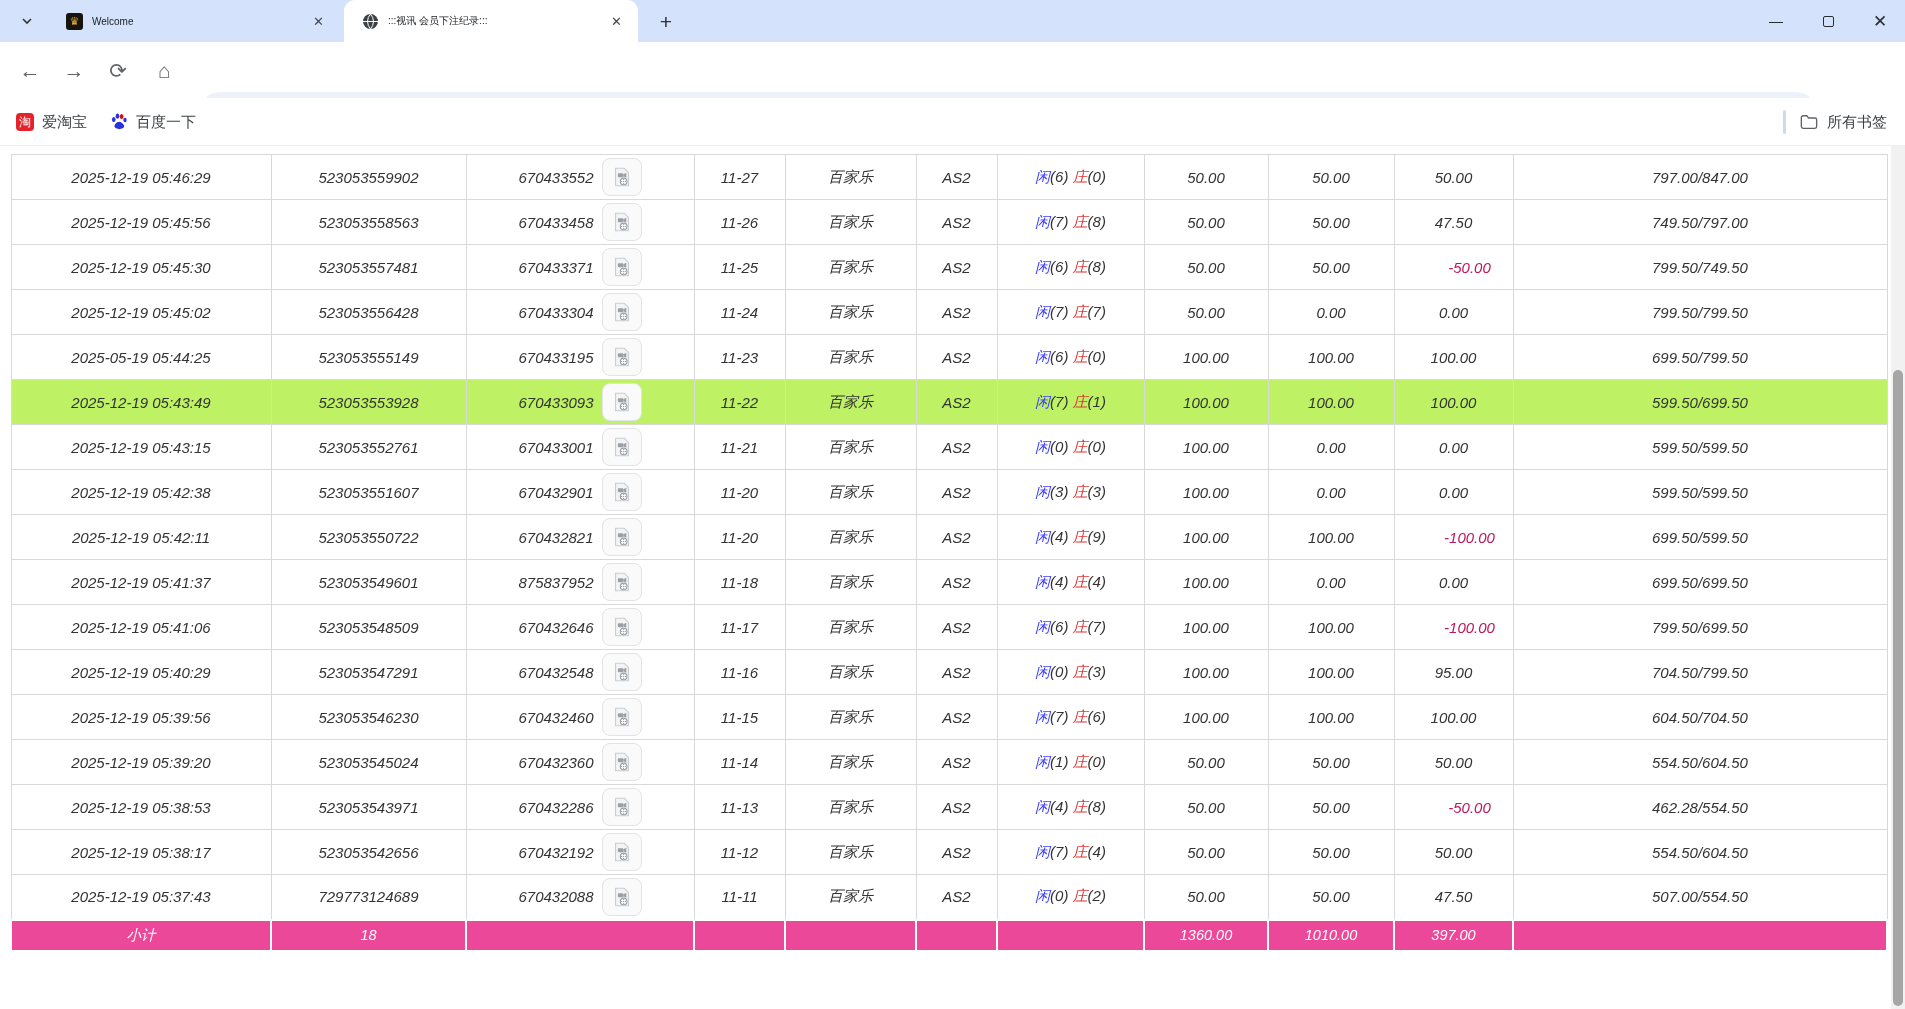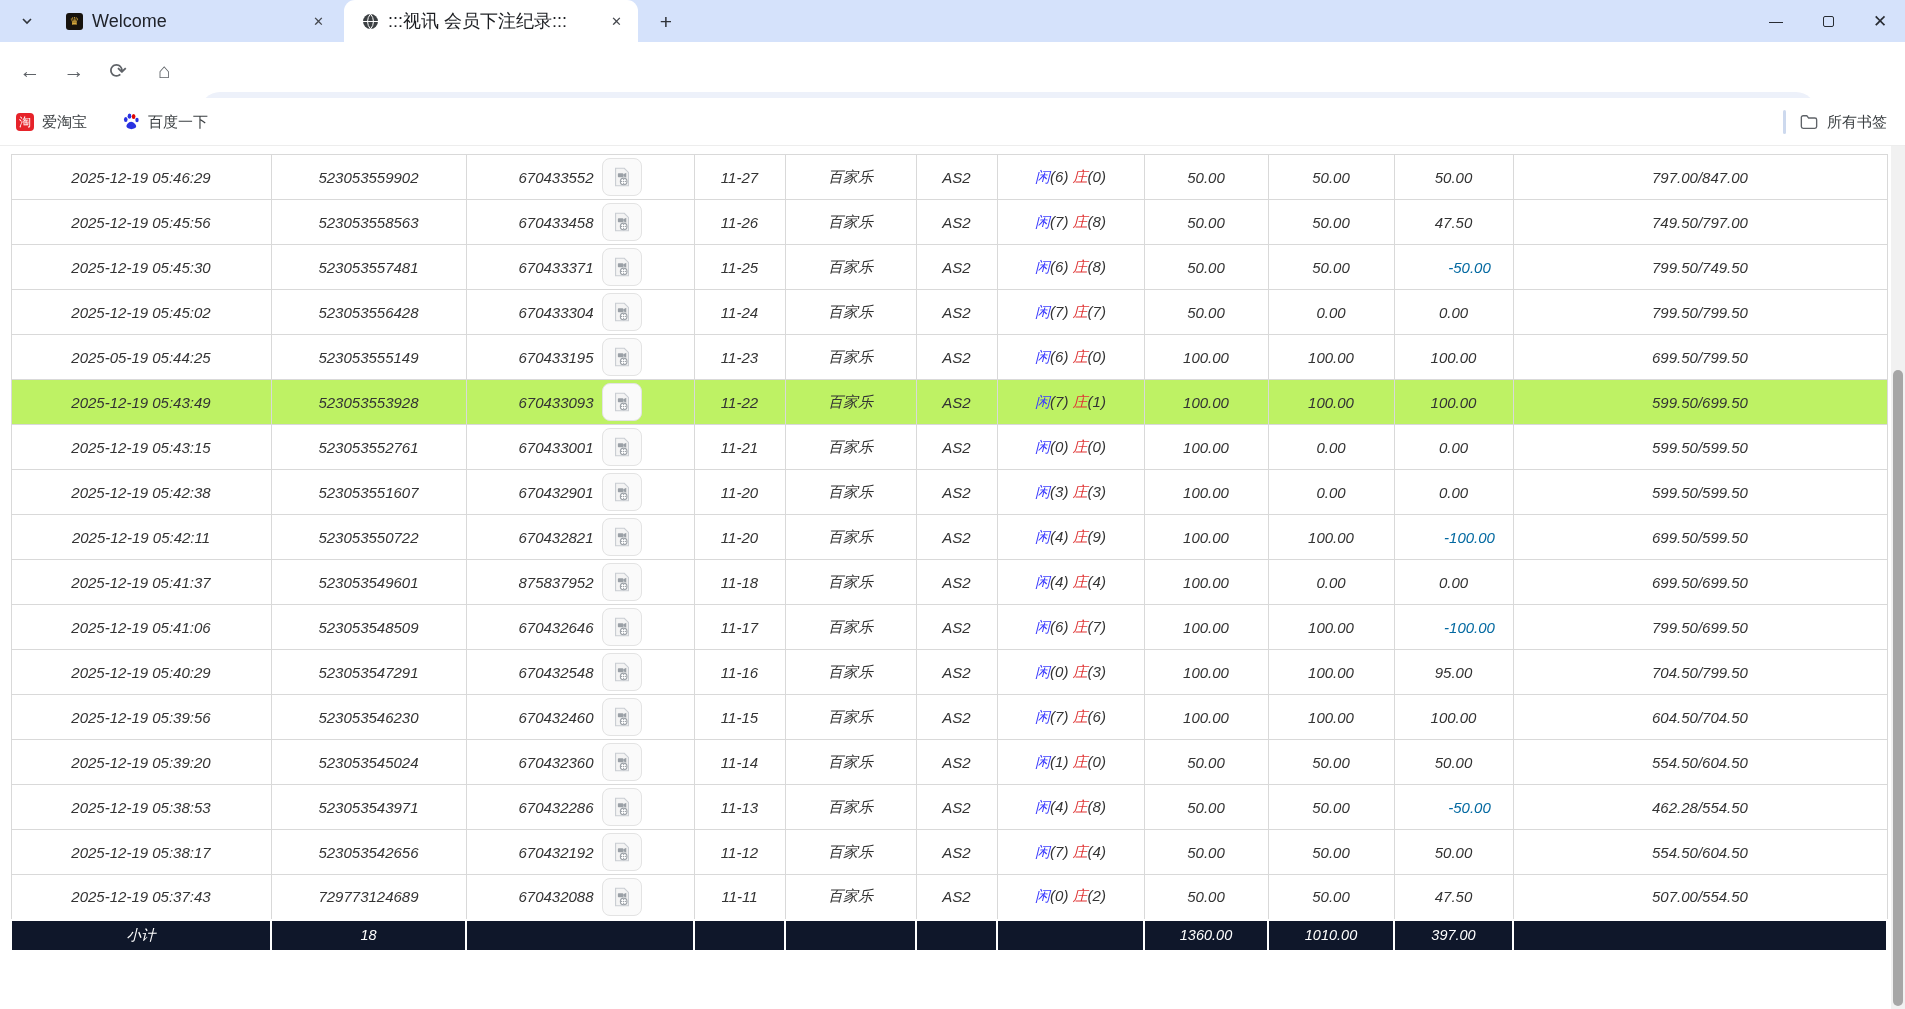--- a/index.html
+++ b/index.html
@@ -9,21 +9,21 @@
     font-family:"Liberation Sans", sans-serif; background:#ffffff;
   }
   
   .tabstrip { position:absolute; left:0; top:0; width:1905px; height:42px; background:#d5e2fb; }
   .tab-search { position:absolute; left:12px; top:7px; width:30px; height:28px; border-radius:8px;
     display:flex; align-items:center; justify-content:center; color:#30343a; font-size:15px; cursor:pointer; }
   .tab { position:absolute; top:0; height:42px; display:flex; align-items:center; padding:0 10px; }
   .tab.inactive { left:48px; width:292px; color:#20232a; }
   .tab.active { left:344px; width:294px; background:#ffffff; border-radius:11px 11px 0 0; color:#1b1d21; }
   .tab .favicon { width:17px; height:17px; margin:0 9px 0 8px; flex:0 0 auto; }
-  .tab .title { font-size:18px; white-space:nowrap; overflow:hidden; flex:1 1 auto; }
+  .tab .title { font-size:10px; white-space:nowrap; overflow:hidden; flex:1 1 auto; }
   .tab .close { font-size:13px; color:#45484e; padding:3px 6px; cursor:pointer; flex:0 0 auto; }
   .fav-welcome { background:#17130e; border-radius:3px; display:flex; align-items:center; justify-content:center;
     color:#d8a93c; font-size:11px; line-height:1; }
   .newtab-btn { position:absolute; left:652px; top:8px; width:28px; height:28px; display:flex; align-items:center;
     justify-content:center; font-size:21px; color:#30343a; cursor:pointer; }
   .win-controls { position:absolute; right:12px; top:0; height:42px; display:flex; align-items:center; gap:26px; }
   .win-btn { width:26px; height:26px; display:flex; align-items:center; justify-content:center; color:#282c33; font-size:14px; cursor:pointer; }
   .win-max-glyph { width:11px; height:11px; border:1.4px solid #282c33; border-radius:2px; }
 
   .toolbar { position:absolute; left:0; top:42px; width:1905px; height:56px; background:#ffffff; }
@@ -48,27 +48,27 @@
   .bm-all { position:absolute; left:1800px; top:10px; height:28px; display:flex; align-items:center; gap:9px;
     font-size:15px; color:#3c4043; cursor:pointer; }
 
   
   .page { position:absolute; left:0; top:146px; width:1905px; height:863px; background:#ffffff;font-style:italic; }
   table.bets { position:absolute; left:10px; top:8px; width:1876px; border-collapse:collapse; table-layout:fixed; }
   table.bets td { border:1px solid #d9d9d9; height:45px; text-align:center; font-size:15px; color:#333333;
     padding:0 4px; overflow:hidden; white-space:nowrap; }
   tr.hl td { background:#bef264; }
   td.betamt { color:#2b6fe4; cursor:pointer; }
-  .neg { color:#0369a1;margin-left:32px; }
+  .neg { color:#be185d;margin-left:32px; }
   .pl { color:#3d3dff; }
   .bk { color:#e03535; }
   .gid-wrap { display:flex; align-items:center; justify-content:center; gap:8px; }
   .vid-btn { width:40px; height:38px; background:#fafafa; border:1px solid #e3e3e3; border-radius:8px;
     display:flex; align-items:center; justify-content:center; cursor:pointer; }
-  tr.foot td { background:#0f172a; color:#ffffff; border:2px solid #ffffff; height:31px; font-size:14.5px; }
+  tr.foot td { background:#ec4899; color:#ffffff; border:2px solid #ffffff; height:31px; font-size:14.5px; }
 
   
   .scroll-track { position:absolute; left:1891px; top:146px; width:14px; height:863px; background:#f1f1f1; }
   .scroll-thumb { position:absolute; left:1893px; top:370px; width:10px; height:636px; background:#a6a6a6; border-radius:5px; cursor:grab; }
 </style>
 </head>
 <body>
 
 <div class="tabstrip">
   <div class="tab-search">
@@ -138,21 +138,21 @@
     </svg>
   </div>
   <div class="kebab">⋮</div>
 </div>
 
 <div class="bookmarks">
   <div class="bm-item" style="left:10px;">
     <span class="bm-taobao-ico">淘</span>
     <span>爱淘宝</span>
   </div>
-  <div class="bm-item" style="left:116px;">
+  <div class="bm-item" style="left:104px;">
     <span>
       <svg width="18" height="18" viewBox="0 0 24 24">
         <ellipse cx="5" cy="10" rx="2.4" ry="3.4" fill="#2932e1"></ellipse>
         <ellipse cx="10" cy="5.5" rx="2.5" ry="3.6" fill="#2932e1"></ellipse>
         <ellipse cx="15.5" cy="6" rx="2.4" ry="3.4" fill="#e10601"></ellipse>
         <ellipse cx="20" cy="10.5" rx="2.2" ry="3" fill="#2932e1"></ellipse>
         <path d="M7 16 q5 -6 10.5 0 q3.5 4.5 -1.5 6 q-3.5 1 -3.5 1 q0 0 -3.5 -1 q-5 -1.5 -2 -6z" fill="#2932e1"></path>
       </svg>
     </span>
     <span>百度一下</span>

